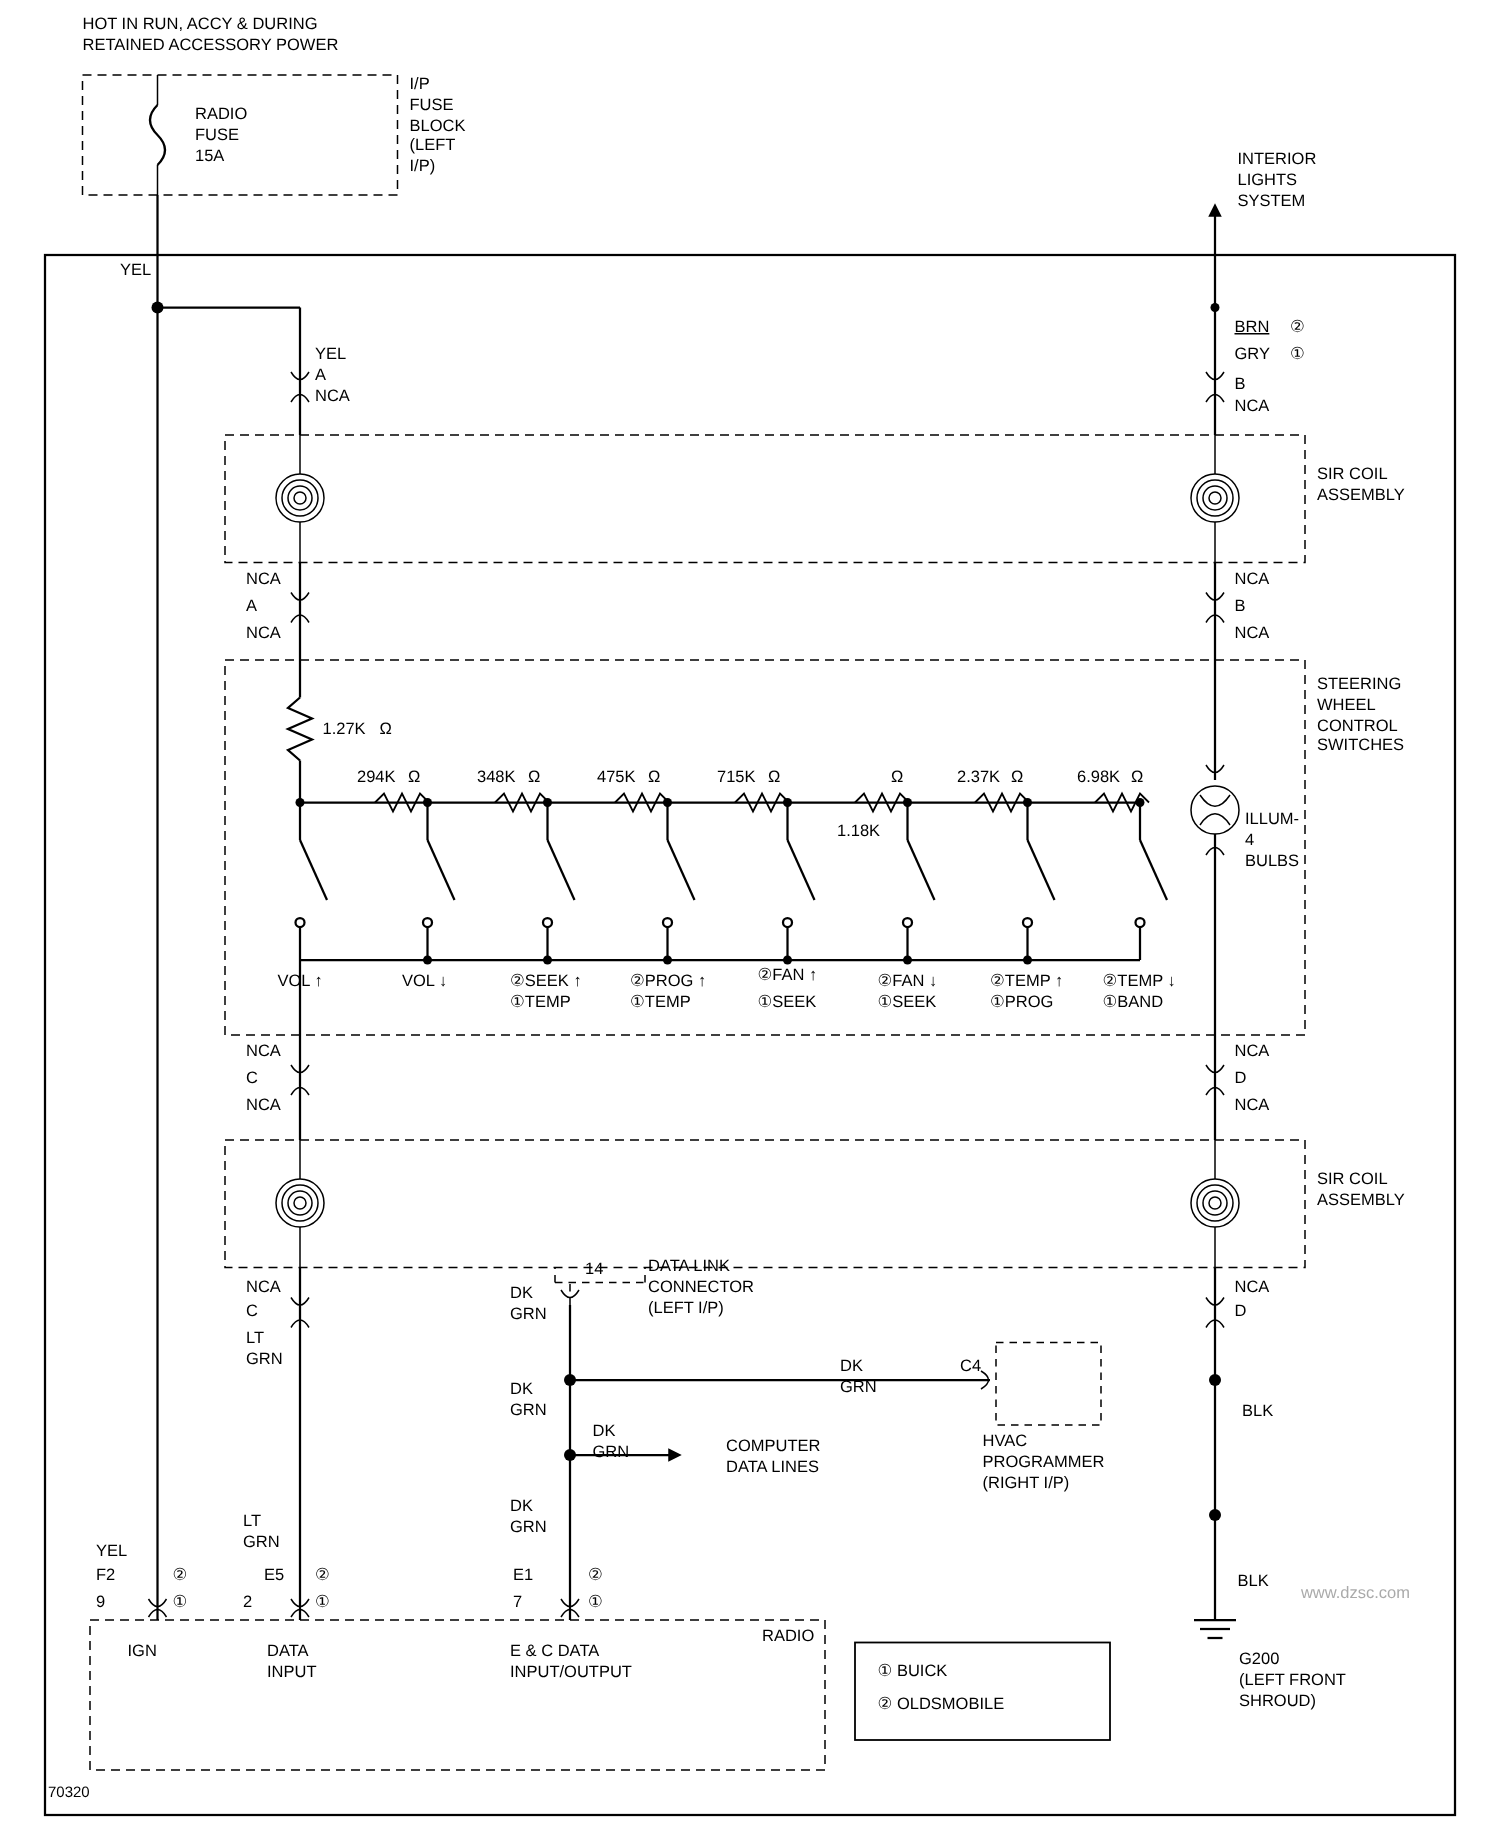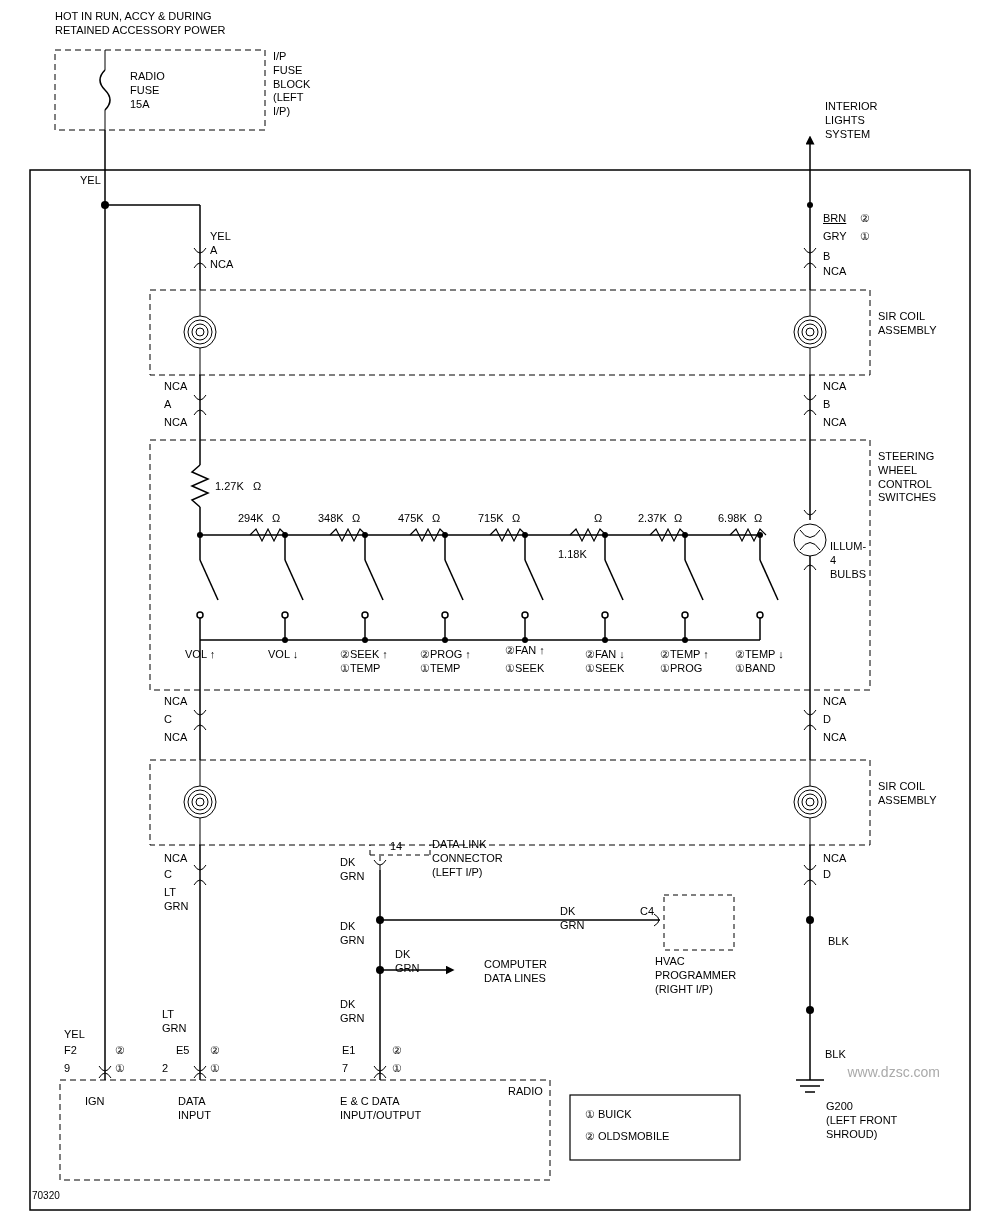--- a/index.html
+++ b/index.html
@@ -19,22 +19,22 @@
   .label {
     position: absolute;
     white-space: pre;
     line-height: 1.25;
     font-size: 11px;
   }
   svg { position: absolute; top: 0; left: 0; }
   .watermark {
     position: absolute;
     right: 60px;
-    bottom: 150px;
-    font-size: 14px;
+    bottom: 162px;
+    font-size: 11px;
     color: #aaa;
   }
 </style>
 </head>
 <body>
 
 <div class="canvas">
 
 <svg width="1000" height="1230" viewBox="0 0 1000 1230">
   <defs>

